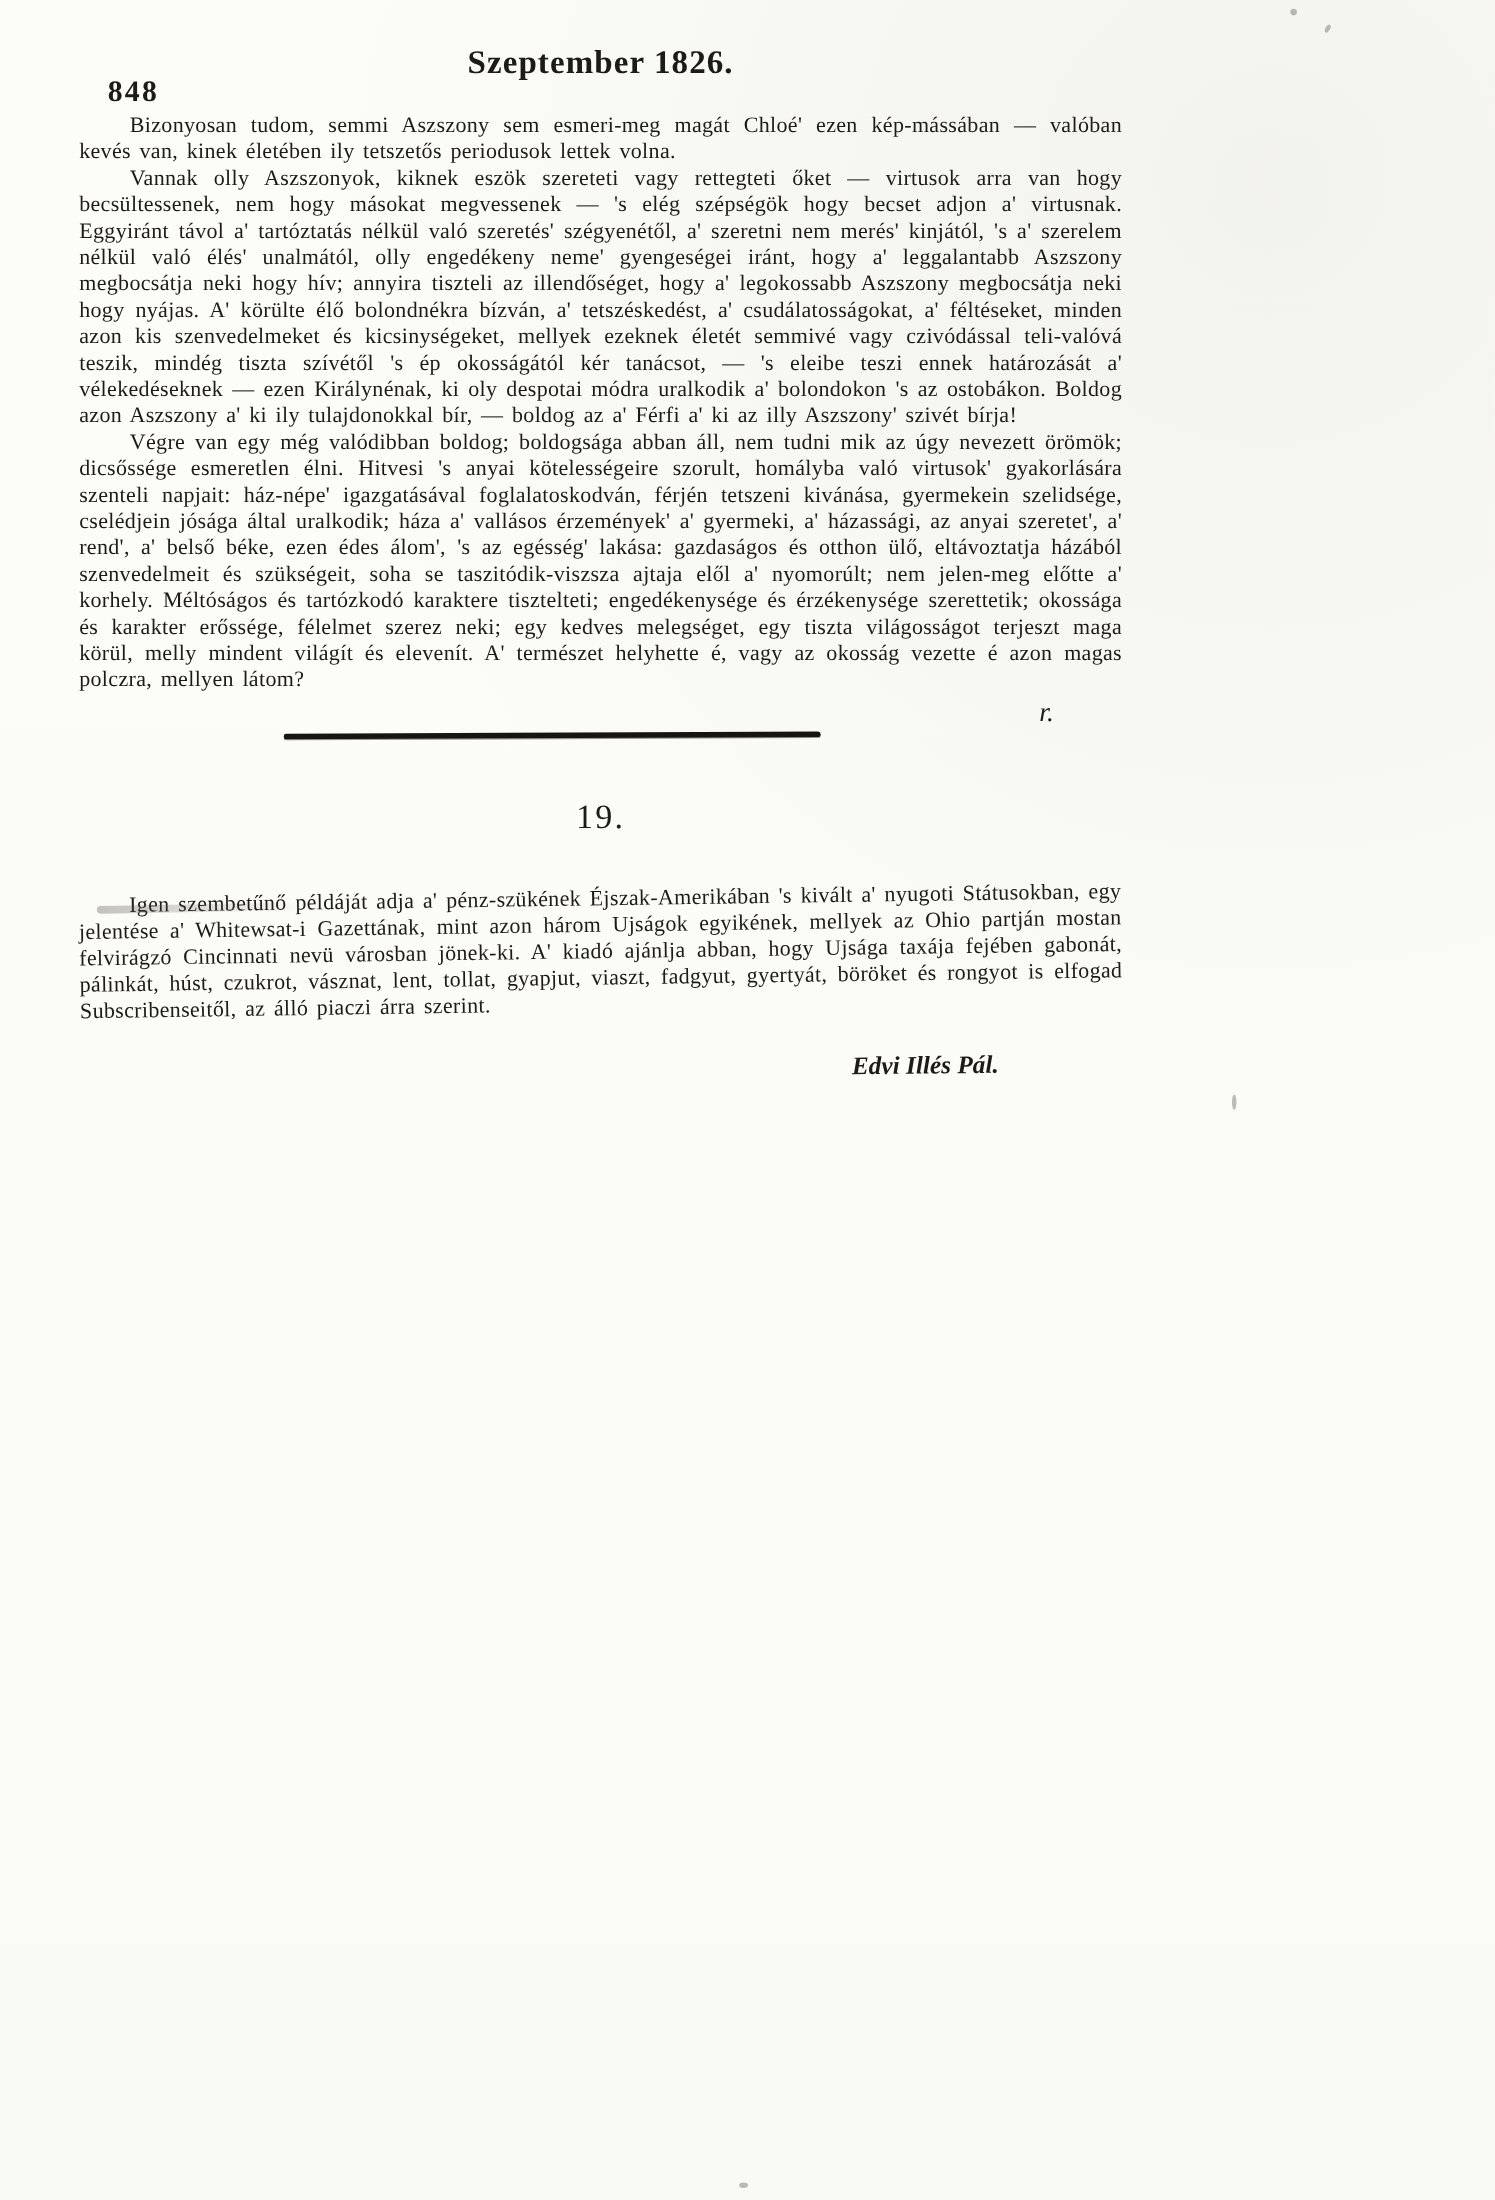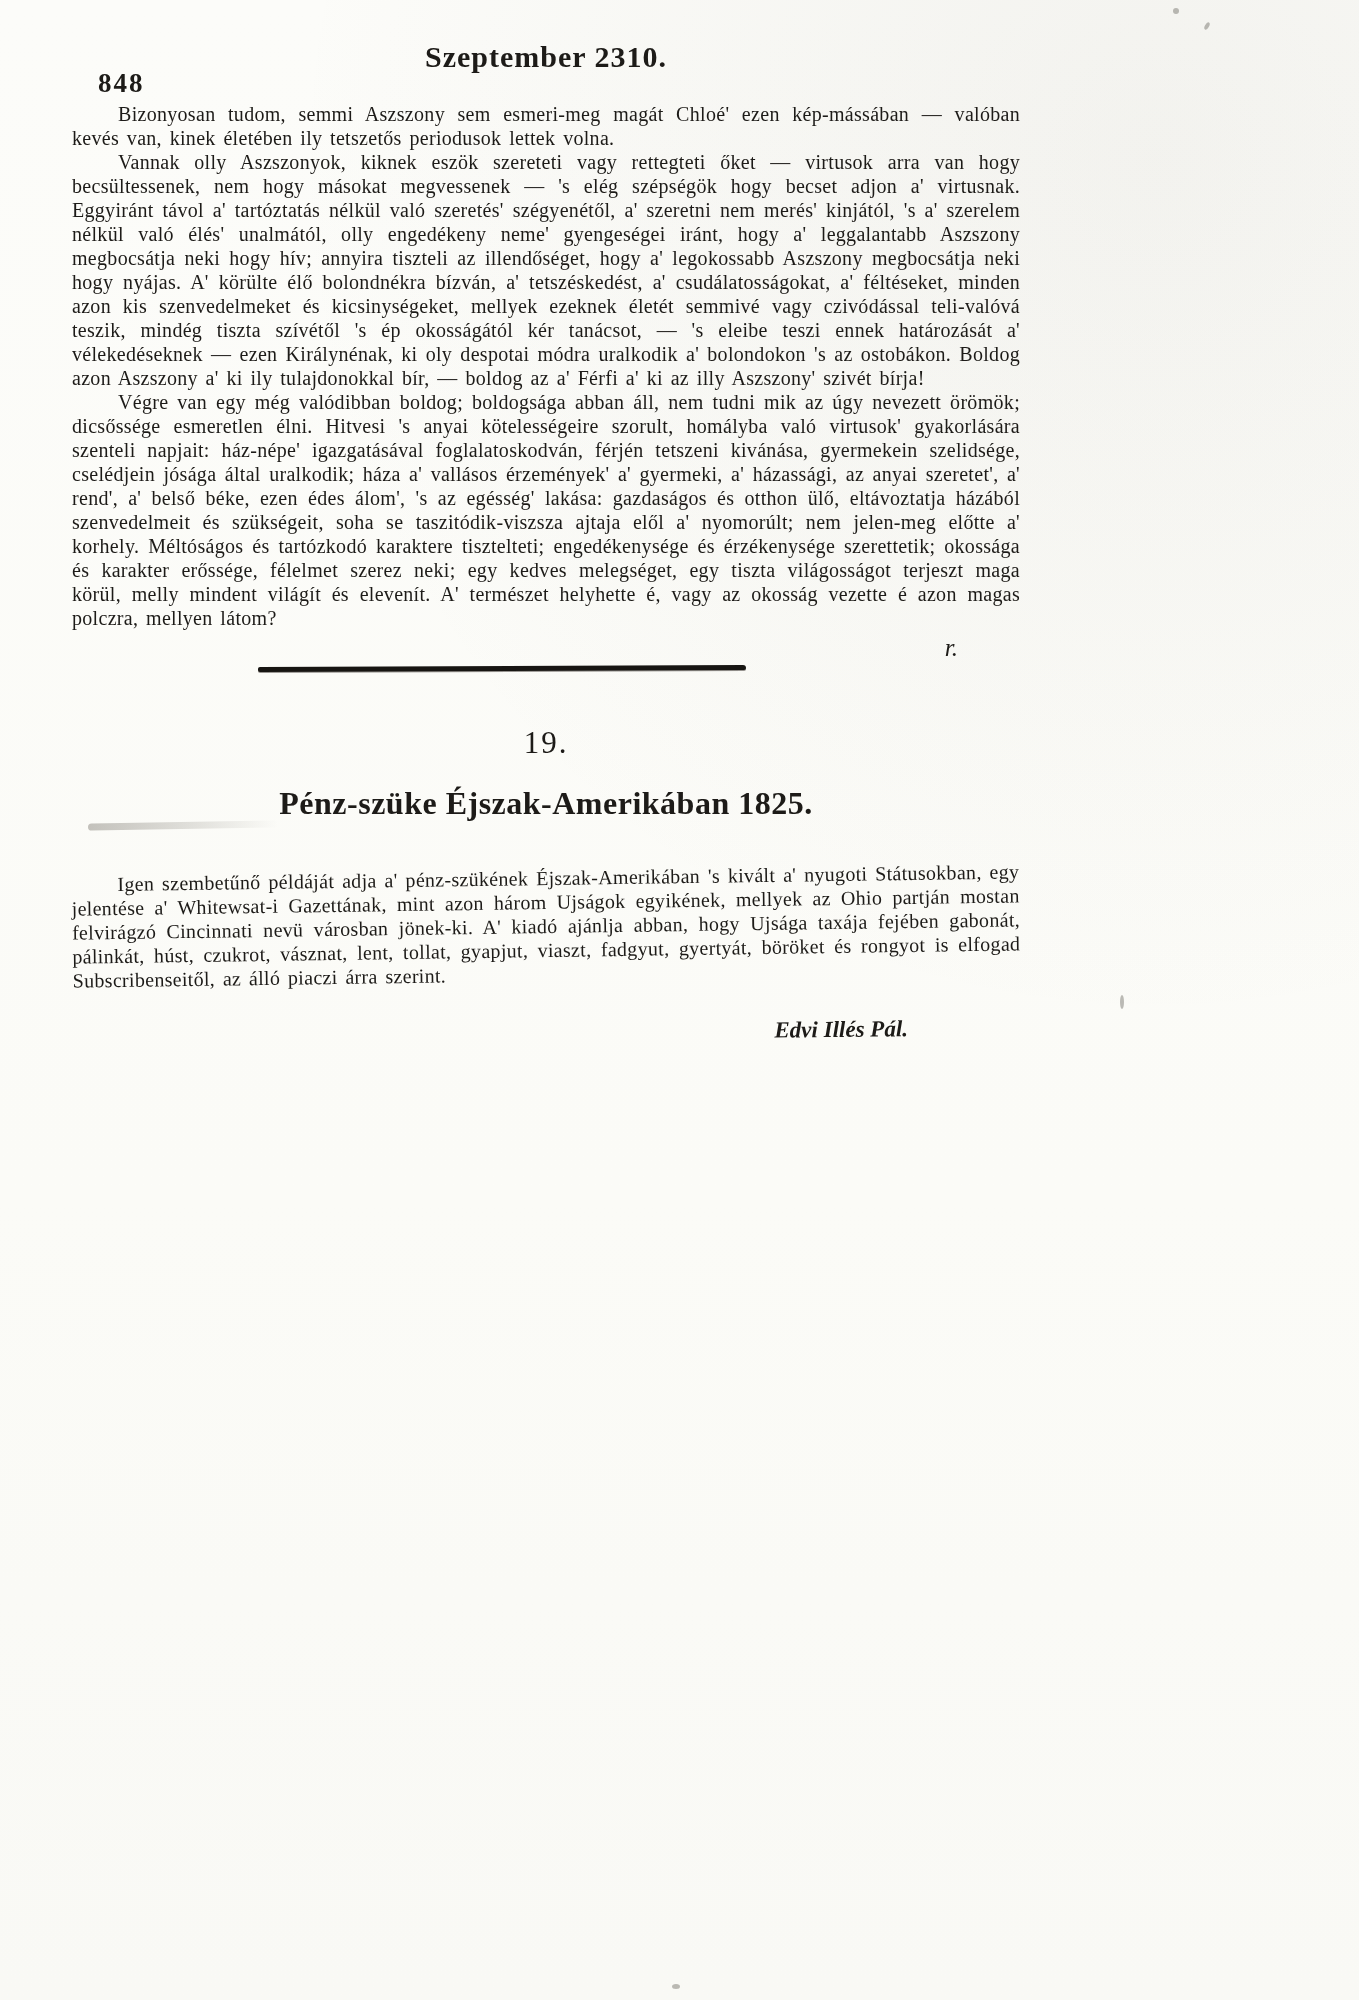--- a/index.html
+++ b/index.html
@@ -117,35 +117,34 @@
 </style>
 </head>
 <body>
 
 <div class="sheet">
 
   <div class="content">
 
     <div class="header">
       <span class="pagenum">848</span>
-      <h1 class="header-title">Szeptember 2310.</h1>
+      <h1 class="header-title">Szeptember 1826.</h1>
     </div>
 
     <div class="body-text">
       <p>Bizonyosan tudom, semmi Aszszony sem esmeri-meg magát Chloé' ezen kép-mássában — valóban kevés van, kinek életében ily tetszetős periodusok lettek volna.</p>
       <p>Vannak olly Aszszonyok, kiknek eszök szereteti vagy rettegteti őket — virtusok arra van hogy becsültessenek, nem hogy másokat megvessenek — 's elég szépségök hogy becset adjon a' virtusnak. Eggyiránt távol a' tartóztatás nélkül való szeretés' szégyenétől, a' szeretni nem merés' kinjától, 's a' szerelem nélkül való élés' unalmától, olly engedékeny neme' gyengeségei iránt, hogy a' leggalantabb Aszszony megbocsátja neki hogy hív; annyira tiszteli az illendőséget, hogy a' legokossabb Aszszony megbocsátja neki hogy nyájas. A' körülte élő bolondnékra bízván, a' tetszéskedést, a' csudálatosságokat, a' féltéseket, minden azon kis szenvedelmeket és kicsinységeket, mellyek ezeknek életét semmivé vagy czivódással teli-valóvá teszik, mindég tiszta szívétől 's ép okosságától kér tanácsot, — 's eleibe teszi ennek határozását a' vélekedéseknek — ezen Királynénak, ki oly despotai módra uralkodik a' bolondokon 's az ostobákon. Boldog azon Aszszony a' ki ily tulajdonokkal bír, — boldog az a' Férfi a' ki az illy Aszszony' szivét bírja!</p>
       <p>Végre van egy még valódibban boldog; boldogsága abban áll, nem tudni mik az úgy nevezett örömök; dicsőssége esmeretlen élni. Hitvesi 's anyai kötelességeire szorult, homályba való virtusok' gyakorlására szenteli napjait: ház-népe' igazgatásával foglalatoskodván, férjén tetszeni kivánása, gyermekein szelidsége, cselédjein jósága által uralkodik; háza a' vallásos érzemények' a' gyermeki, a' házassági, az anyai szeretet', a' rend', a' belső béke, ezen édes álom', 's az egésség' lakása: gazdaságos és otthon ülő, eltávoztatja házából szenvedelmeit és szükségeit, soha se taszitódik-viszsza ajtaja elől a' nyomorúlt; nem jelen-meg előtte a' korhely. Méltóságos és tartózkodó karaktere tisztelteti; engedékenysége és érzékenysége szerettetik; okossága és karakter erőssége, félelmet szerez neki; egy kedves melegséget, egy tiszta világosságot terjeszt maga körül, melly mindent világít és elevenít. A' természet helyhette é, vagy az okosság vezette é azon magas polczra, mellyen látom?</p>
       <div class="sig-r">r.</div>
     </div>
 
     <div class="divider"></div>
 
     <div>
       <div class="art2-num">19.</div>
-      <h2 class="art2-title">Pénz-szüke Éjszak-Amerikában 1825.</h2>
       <div class="body-text art2-body">
         <p>Igen szembetűnő példáját adja a' pénz-szükének Éjszak-Amerikában 's kivált a' nyugoti Státusokban, egy jelentése a' Whitewsat-i Gazettának, mint azon három Ujságok egyikének, mellyek az Ohio partján mostan felvirágzó Cincinnati nevü városban jönek-ki. A' kiadó ajánlja abban, hogy Ujsága taxája fejében gabonát, pálinkát, húst, czukrot, vásznat, lent, tollat, gyapjut, viaszt, fadgyut, gyertyát, böröket és rongyot is elfogad Subscribenseitől, az álló piaczi árra szerint.</p>
       </div>
       <div class="sig2">Edvi Illés Pál.</div>
     </div>
 
   </div>
 
   <div class="smudge" style="left:1173px; top:8px; width:6px; height:6px;"></div>
   <div class="smudge" style="left:1205px; top:22px; width:4px; height:8px; transform:rotate(30deg);"></div>

